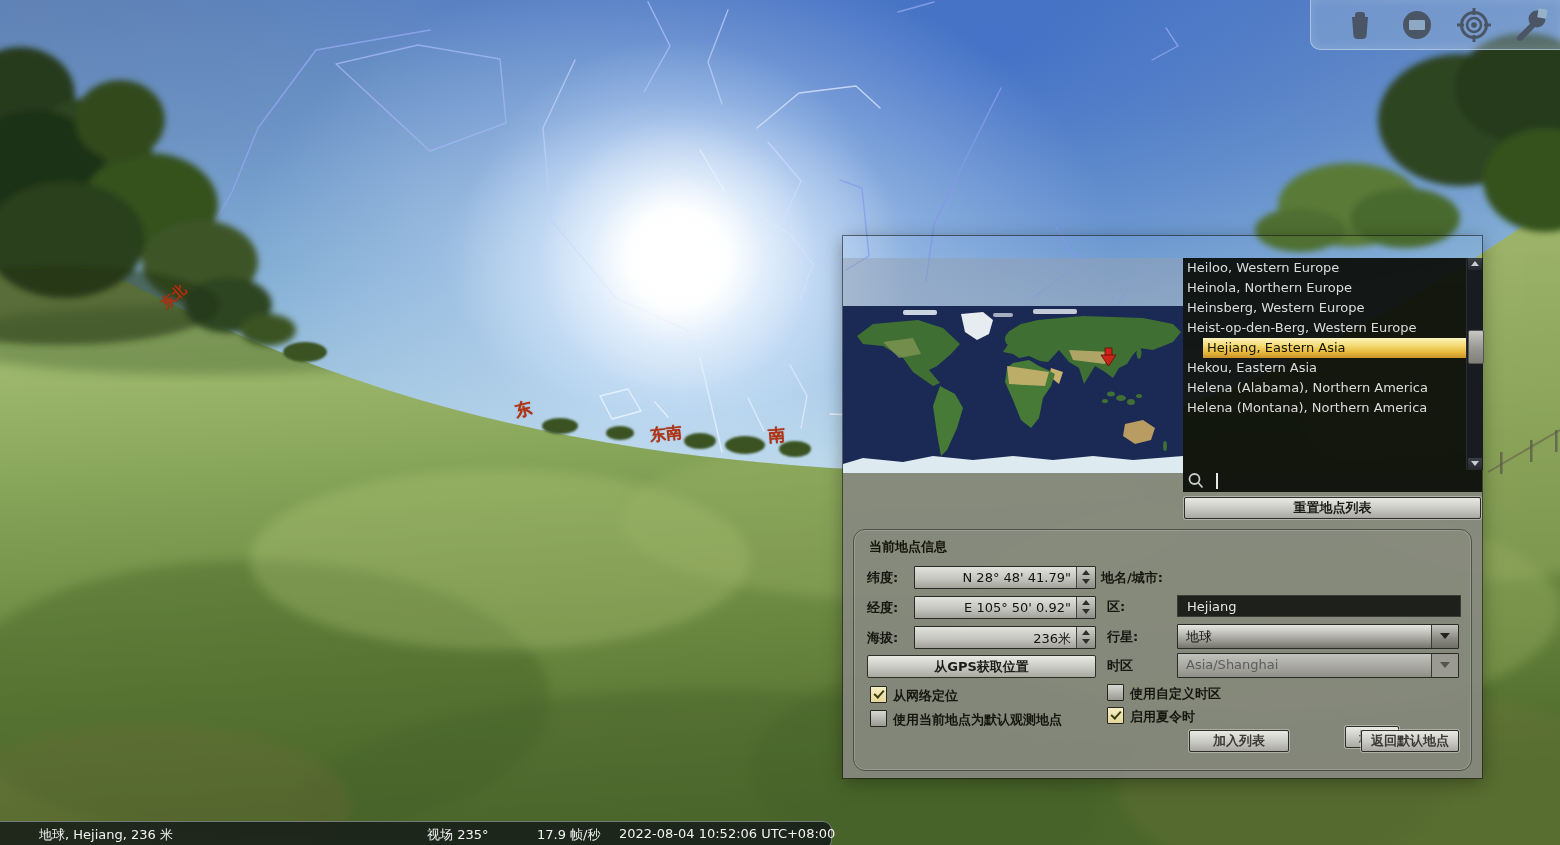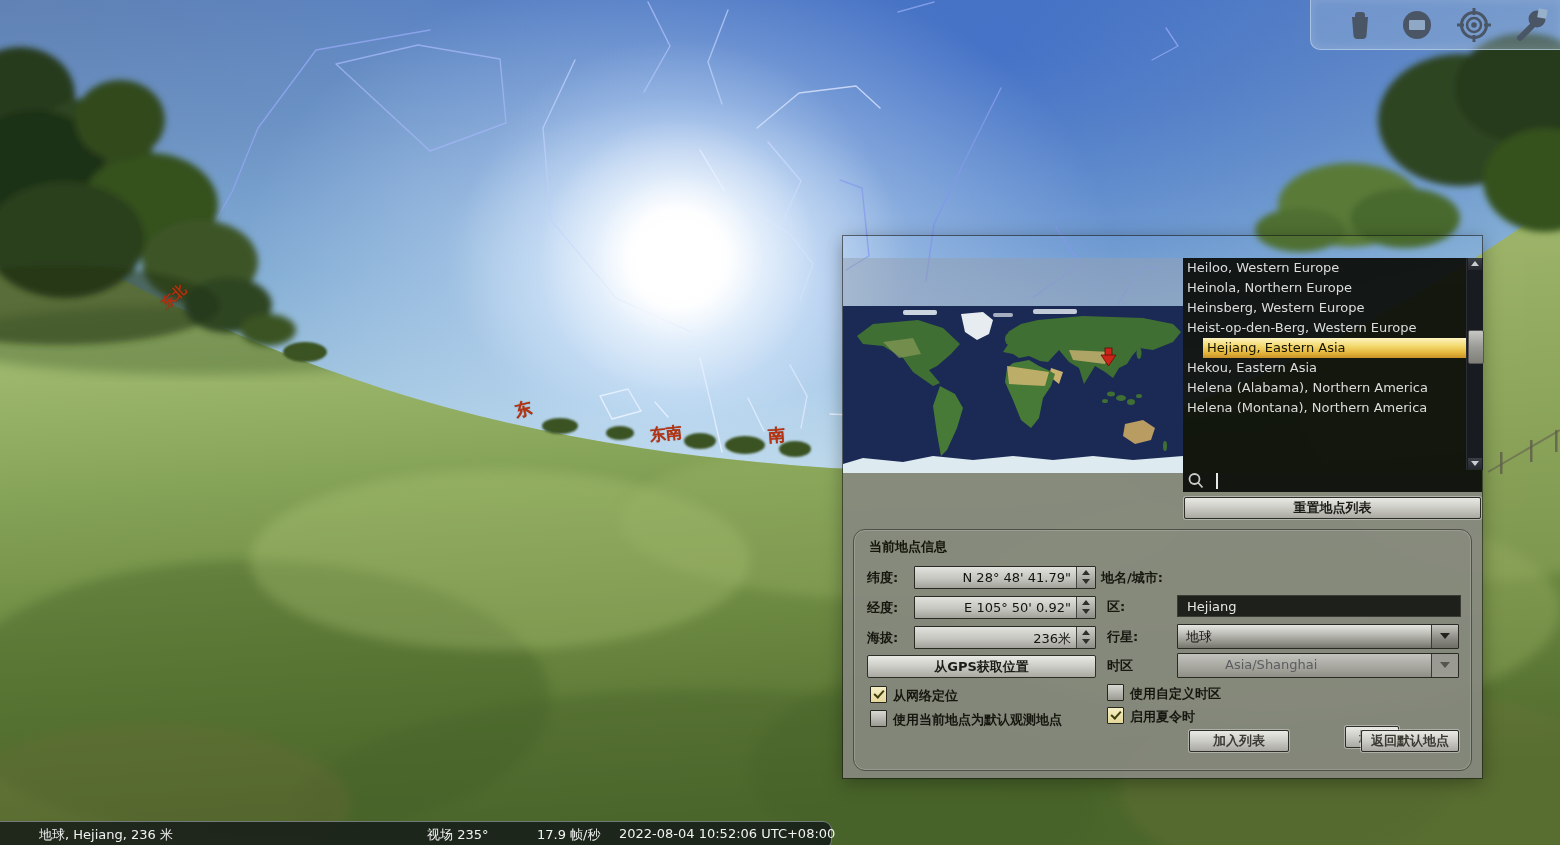--- a/index.html
+++ b/index.html
@@ -83,21 +83,21 @@
   .spin-btns .td{width:0;height:0;border-left:4px solid transparent;border-right:4px solid transparent;border-top:5px solid #2e2e2a;margin:4px auto 0;}
   .text-input{position:absolute;left:323px;top:35px;width:284px;height:22px;background:rgba(24,27,22,0.95);
     border:1px solid #3a3d36;color:#e6e6e2;line-height:22px;padding-left:9px;box-sizing:border-box;margin-top:30px;}
   .combo{position:absolute;left:323px;width:280px;height:23px;border:1px solid #2a2a24;border-radius:1px;
     background:linear-gradient(180deg,#e6e6e2 0%,#c2c2bc 35%,#8e8e86 80%,#74746c 100%);}
   .combo-val{position:absolute;left:8px;top:3px;color:#14140f;}
   .combo-arrow{position:absolute;right:0;top:0;bottom:0;width:26px;border-left:1px solid #3a3a34;
     background:linear-gradient(180deg,#c6c6c0,#8a8a82 60%,#6e6e66);}
   .combo-arrow i{display:block;width:0;height:0;border-left:5px solid transparent;border-right:5px solid transparent;border-top:6px solid #22221e;margin:8px auto 0;}
   .combo.disabled{background:linear-gradient(180deg,#c2c2bc,#a0a099 70%,#8e8e87);}
-  .combo.disabled .combo-val{color:#5b5e60;margin-left:39px;}
+  .combo.disabled .combo-val{color:#5b5e60;}
   .combo.disabled .combo-arrow{background:#9a9a93;}
   .combo.disabled .combo-arrow i{border-top-color:#55554e;}
   
   .cb-row{position:absolute;height:16px;}
   .cb-box{position:absolute;left:0;top:0;width:15px;height:15px;border:1px solid #26261f;border-radius:1px;
     background:linear-gradient(180deg,#d8d8d2,#9a9a93);}
   .cb-box.checked{background:linear-gradient(180deg,#f6efc4,#e4d79a);}
   .cb-box.checked::after{content:"";position:absolute;left:3px;top:3px;width:8px;height:4px;
     border-left:2.5px solid #3c3c0c;border-bottom:2.5px solid #3c3c0c;transform:rotate(-48deg);}
   .cb-label{position:absolute;left:23px;top:1px;color:#16160f;font-weight:bold;white-space:nowrap;}

